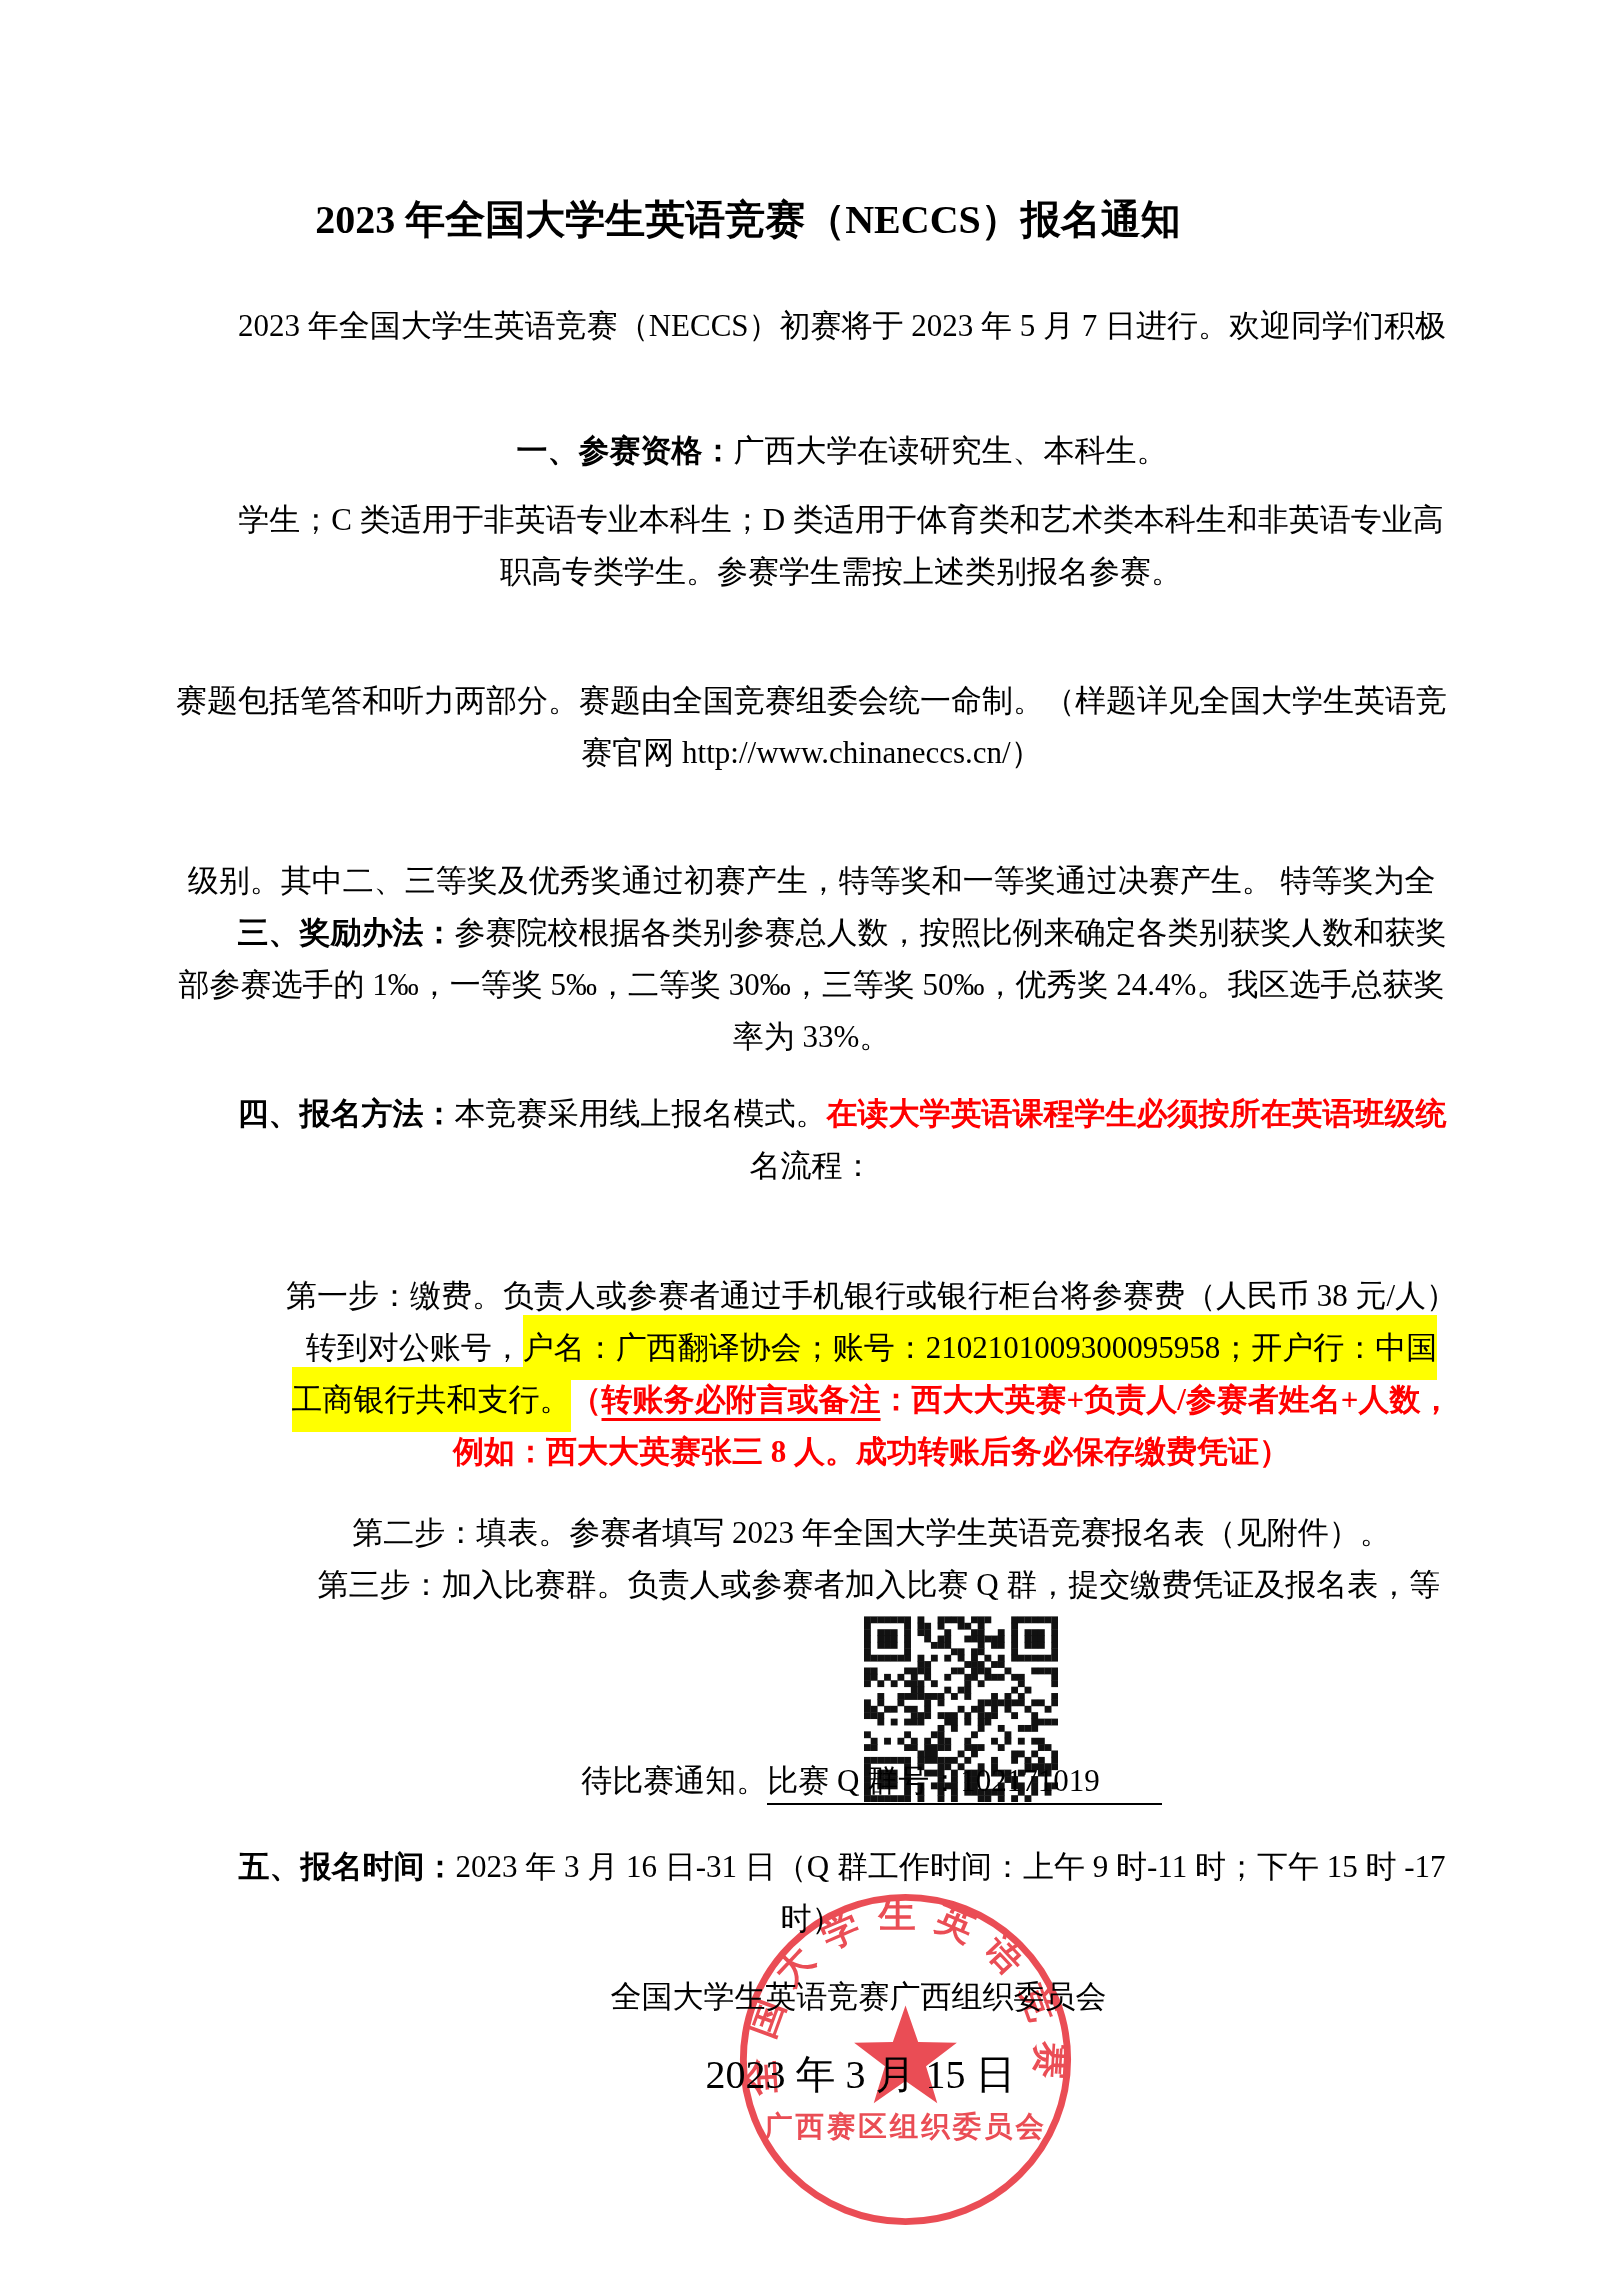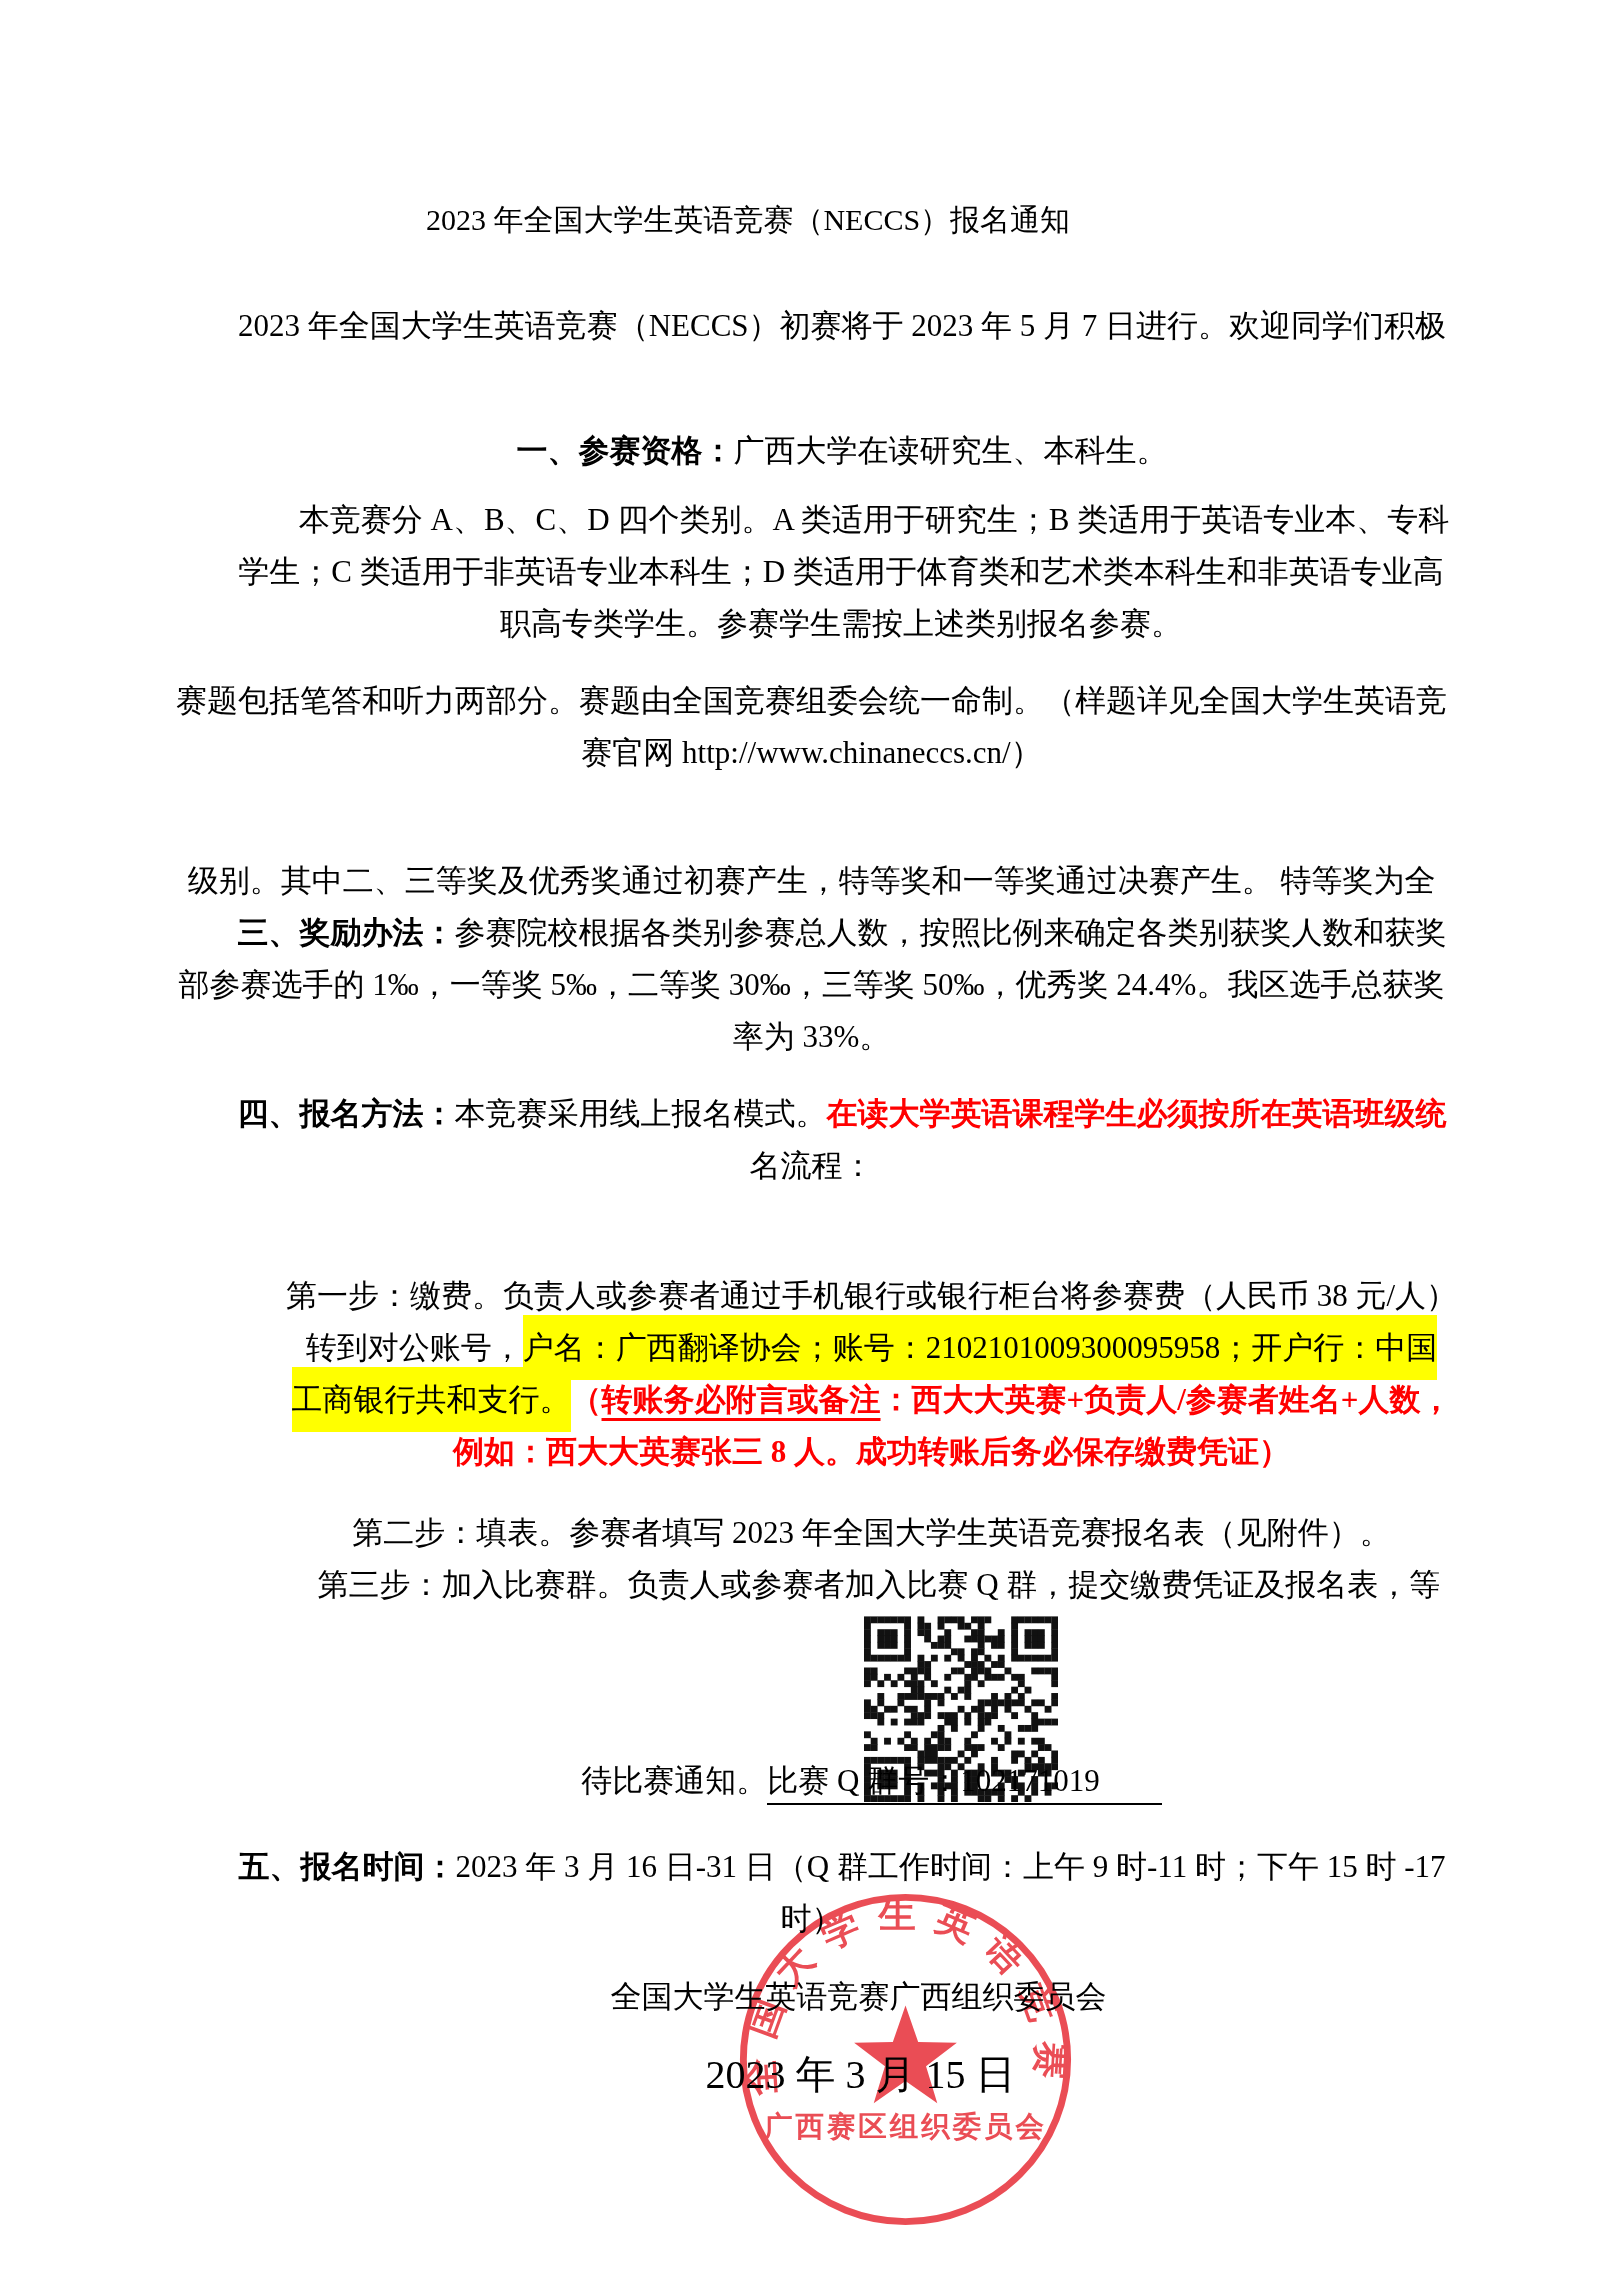--- a/index.html
+++ b/index.html
@@ -9,21 +9,21 @@
   }
   .block{position:absolute;left:151px;width:1321px;}
   .line{white-space:pre;font-size:31px;line-height:52px;height:52px;}
   .b{font-weight:bold;}
   .r{color:#ff0000;font-weight:bold;}
   .hl{background:#ffff00;padding:15px 0;}
   .u-red{text-decoration:underline;text-decoration-thickness:2.5px;text-underline-offset:7.9px;}
   .u-black{border-bottom:2.9px solid #000;padding-bottom:4.9px;}
   .ind2{padding-left:61px;}
   #title{position:absolute;top:190px;left:0;width:1496px;text-align:center;
-         font-size:30px;font-weight:normal;line-height:59px;white-space:pre;}
+         font-size:40px;font-weight:bold;line-height:59px;white-space:pre;}
   #cat-block{left:210px;width:1262px;}
   .step{left:271px;width:1201px;}
   #step3-block .line{padding-left:14.7px;}
   #qr{position:absolute;left:864px;top:1616px;width:194px;height:186px;background:#fff;}
   #signature{position:absolute;top:1971px;left:50%;transform:translateX(calc(-50% + 47px));
              font-size:31px;line-height:52px;white-space:pre;z-index:3;}
   #date{position:absolute;top:2049px;left:50%;transform:translateX(calc(-50% + 49px));
         font-size:40px;line-height:52px;white-space:pre;z-index:3;}
   #stamp{position:absolute;left:736px;top:1890px;width:339px;height:339px;z-index:1;opacity:.88;}
   .txt{z-index:2;text-align:center;}
@@ -49,21 +49,20 @@
 
 <div class="block txt" style="top:300px">
   <div class="line ind2">2023 年全国大学生英语竞赛（NECCS）初赛将于 2023 年 5 月 7 日进行。欢迎同学们积极</div>
 </div>
 
 <div class="block txt" style="top:425px">
   <div class="line ind2"><span class="b">一、参赛资格：</span><span>广西大学在读研究生、本科生。</span></div>
 </div>
 
 <div id="cat-block" class="block txt" style="top:494px">
-  <div class="line" style="padding-left:66px">本竞赛分 A、B、C、D 四个类别。A 类适用于研究生；B 类适用于英语专业本、专科</div>
   <div class="line">学生；C 类适用于非英语专业本科生；D 类适用于体育类和艺术类本科生和非英语专业高</div>
   <div class="line">职高专类学生。参赛学生需按上述类别报名参赛。</div>
 </div>
 
 <div class="block txt" style="top:675px">
   <div class="line">赛题包括笔答和听力两部分。赛题由全国竞赛组委会统一命制。（样题详见全国大学生英语竞</div>
   <div class="line"><span>赛官网 </span><span>http://www.chinaneccs.cn/</span><span>）</span></div>
 </div>
 
 <div class="block txt" style="top:855px">

